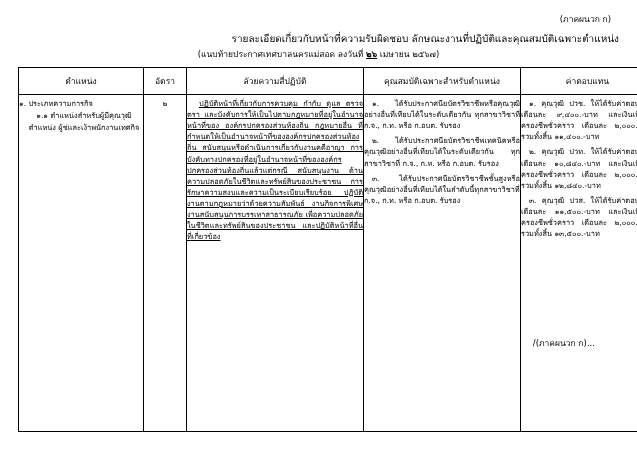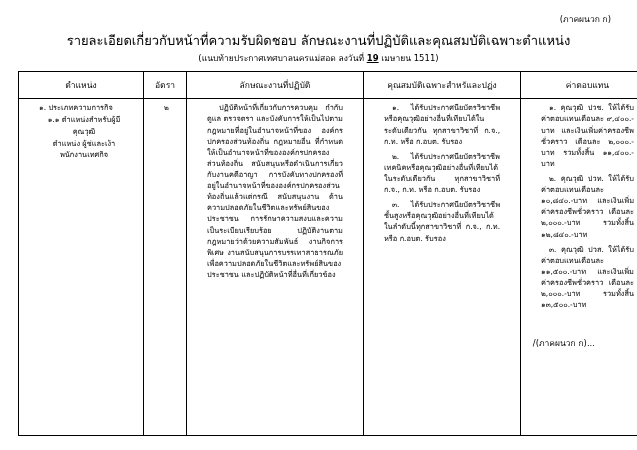--- a/index.html
+++ b/index.html
@@ -23,22 +23,22 @@
     padding: 14px 18px 10px 18px;
   }
   .top-right {
     text-align: right;
     font-size: 8.5px;
     line-height: 1.2;
     margin-right: 8px;
     margin-bottom: 8px;
   }
   .doc-title {
-    text-align: center;
-    font-size: 13px;
+    text-align: right;
+    font-size: 10px;
     line-height: 1.45;
     margin: 0 0 1px 0;
   }
   .doc-subtitle {
     text-align: center;
     font-size: 8.5px;
     line-height: 1.45;
     margin: 0 0 7px 0;
   }
   .doc-subtitle .underline-num {
@@ -47,21 +47,21 @@
   }
   table.main {
     border-collapse: collapse;
     width: 601px;
     table-layout: fixed;
     margin: 0 auto;
   }
   table.main th, table.main td {
     border: 1px solid #000000;
     vertical-align: top;
-    padding: 3px 20px;
+    padding: 3px 0;
   }
   table.main thead th {
     text-align: center;
     vertical-align: middle;
     font-size: 8.5px;
     font-weight: normal;
     height: 22px;
     padding: 2px 3px;
     margin-left: 24px;
   }
@@ -87,20 +87,21 @@
     margin: 0 0 1px 6px;
     text-align: center;
   }
   .justify {
     text-align: justify;
     text-justify: inter-word;
   }
   .para {
     margin: 0 0 3px 0;
     text-indent: 12px;
+    text-decoration: underline;
   }
   .item {
     margin: 0 0 4px 0;
     text-indent: 8px;
   }
   .rate-num {
     font-size: 8px;
     padding-top: 2px;
   }
   .bottom-right {
@@ -113,30 +114,30 @@
 </head>
 <body>
 
 <div class="page">
 
   <div class="top-right">(ภาคผนวก ก)</div>
 
   <div class="doc-title">รายละเอียดเกี่ยวกับหน้าที่ความรับผิดชอบ ลักษณะงานที่ปฏิบัติและคุณสมบัติเฉพาะตำแหน่ง</div>
 
   <div class="doc-subtitle">
-    <span>(แนบท้ายประกาศเทศบาลนครแม่สอด ลงวันที่ </span><span class="underline-num">19</span><span> เมษายน 1511)</span>
+    <span>(แนบท้ายประกาศเทศบาลนครแม่สอด ลงวันที่ </span><span class="underline-num">๒๖</span><span> เมษายน ๒๕๖๗)</span>
   </div>
 
   <table class="main">
     <thead>
       <tr>
         <th class="col-pos">ตำแหน่ง</th>
         <th class="col-rate">อัตรา</th>
-        <th class="col-duty">ลักษณะงานที่ปฏิบัติ</th>
-        <th class="col-qual">คุณสมบัติเฉพาะสำหรัและปฏ่ง</th>
+        <th class="col-duty">ลัวยความสี่ปฏิบัติ</th>
+        <th class="col-qual">คุณสมบัติเฉพาะสำหรับตำแหน่ง</th>
         <th class="col-pay">ค่าตอบแทน</th>
       </tr>
     </thead>
     <tbody>
       <tr>
         <td class="cell">
           <p class="pos-line">๑. ประเภทความการกิจ</p>
           <p class="pos-indent">๑.๑ ตำแหน่งสำหรับผู้มีคุณวุฒิ</p>
           <p class="pos-indent">ตำแหน่ง ผู้ช่และเง้าพนักงานเทศกิจ</p>
         </td>

